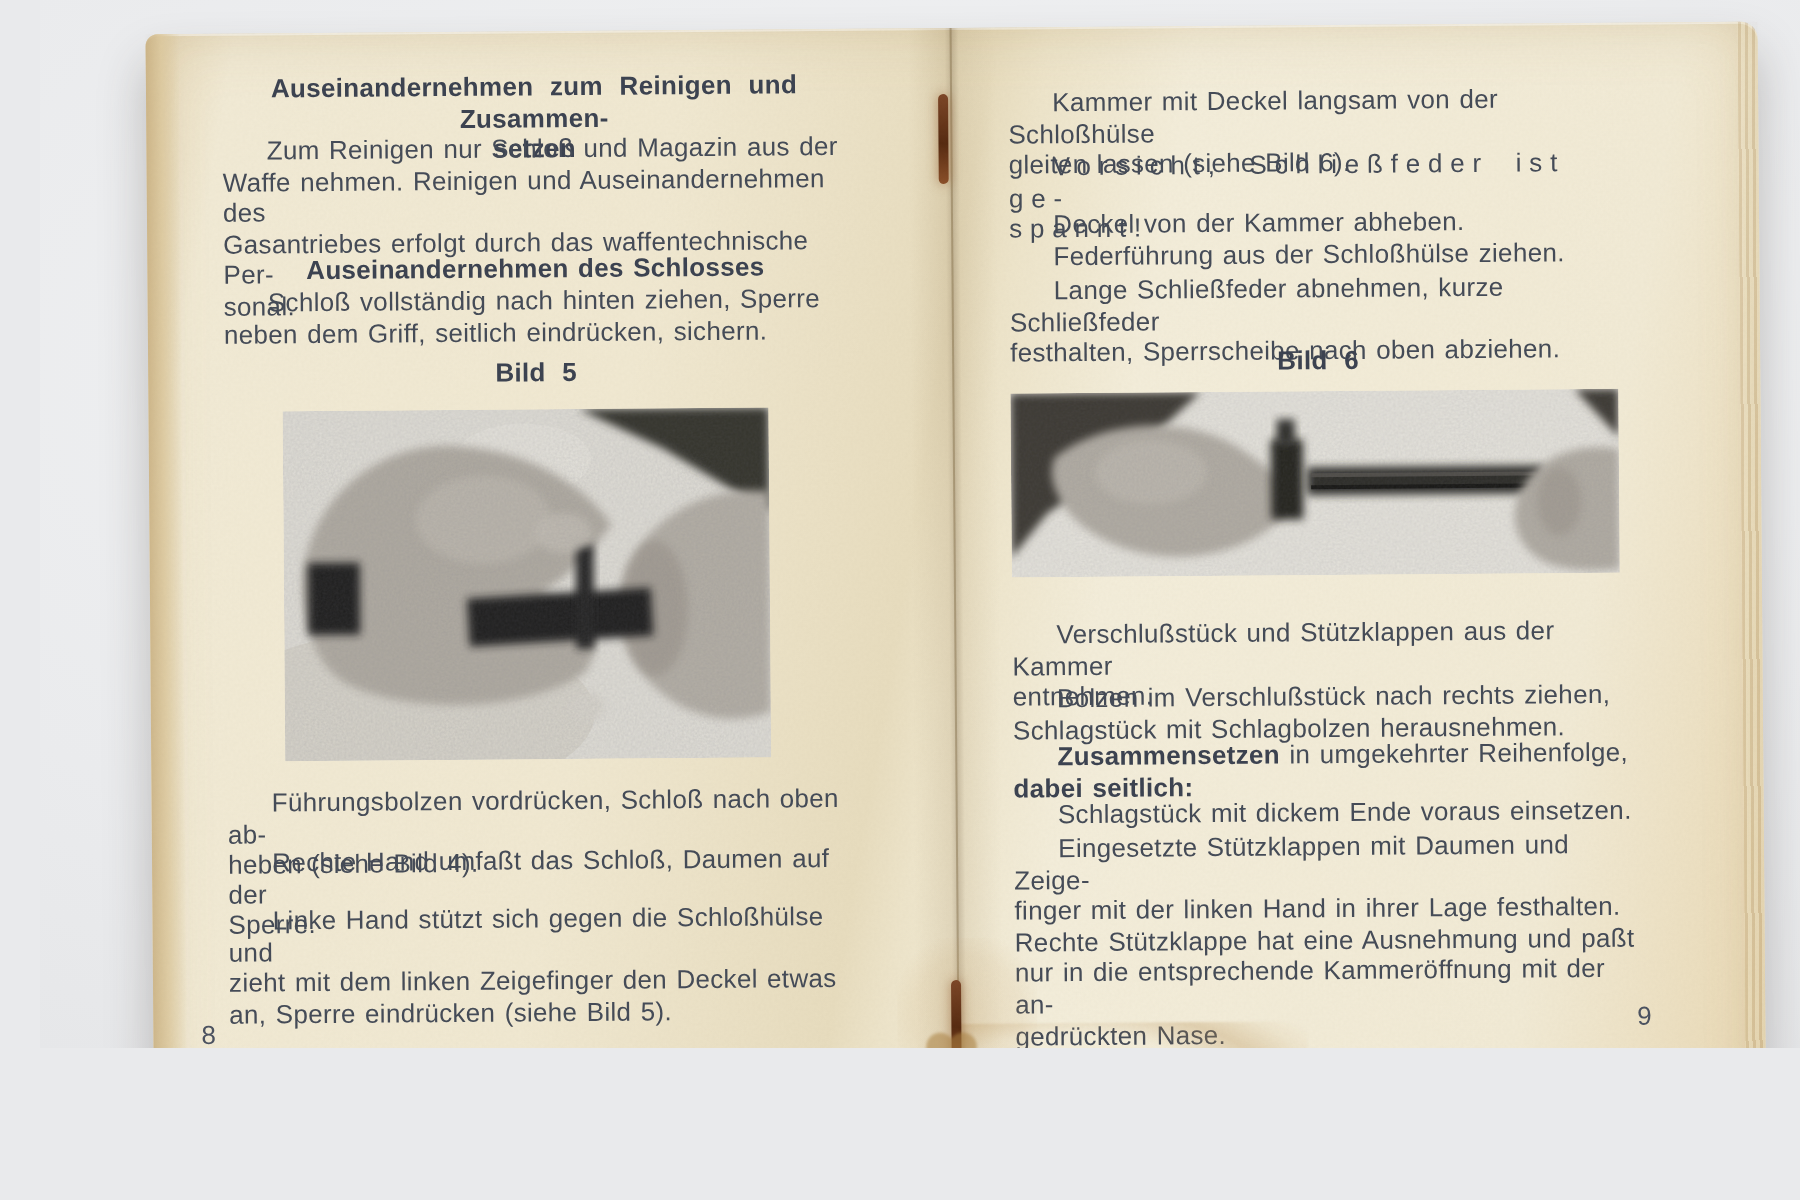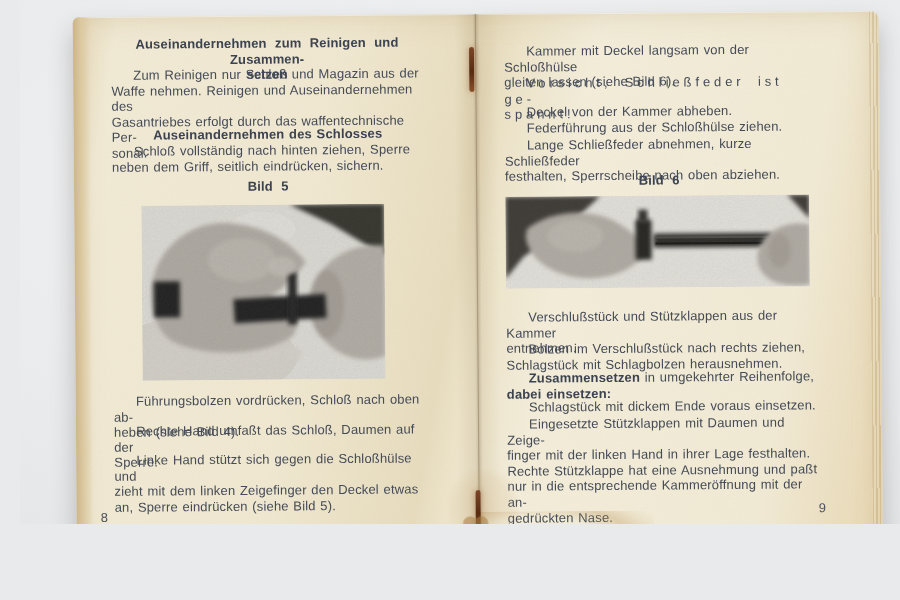--- a/index.html
+++ b/index.html
@@ -183,21 +183,21 @@
           <ellipse cx="274" cy="56" rx="11" ry="17" fill="#968f85" opacity=".45" filter="url(#sB)"></ellipse>
           <rect width="304" height="92" filter="url(#gB)" opacity="0.2"></rect>
         </svg>
       </div>
 
       <div class="tb indent" style="left:28px;top:296px;width:316px;">Verschlußstück und Stützklappen aus der Kammer
 entnehmen.</div>
       <div class="tb indent" style="left:28px;top:328px;width:316px;">Bolzen im Verschlußstück nach rechts ziehen,
 Schlagstück mit Schlagbolzen herausnehmen.</div>
       <div class="tb indent" style="left:28px;top:357px;width:316px;"><span class="bold">Zusammensetzen</span><span> in umgekehrter Reihenfolge,
-</span><span class="bold">dabei einsetzen:</span></div>
+</span><span class="bold">dabei seitlich:</span></div>
       <div class="tb indent" style="left:28px;top:386px;width:316px;">Schlagstück mit dickem Ende voraus einsetzen.</div>
       <div class="tb indent" style="left:28px;top:403px;width:316px;">Eingesetzte Stützklappen mit Daumen und Zeige-
 finger mit der linken Hand in ihrer Lage festhalten.
 Rechte Stützklappe hat eine Ausnehmung und paßt
 nur in die entsprechende Kammeröffnung mit der an-
 gedrückten Nase.</div>
       <div class="pagenum" style="left:339px;top:489px;">9</div>
     </div>
 
     <div class="water-stain2"></div>

